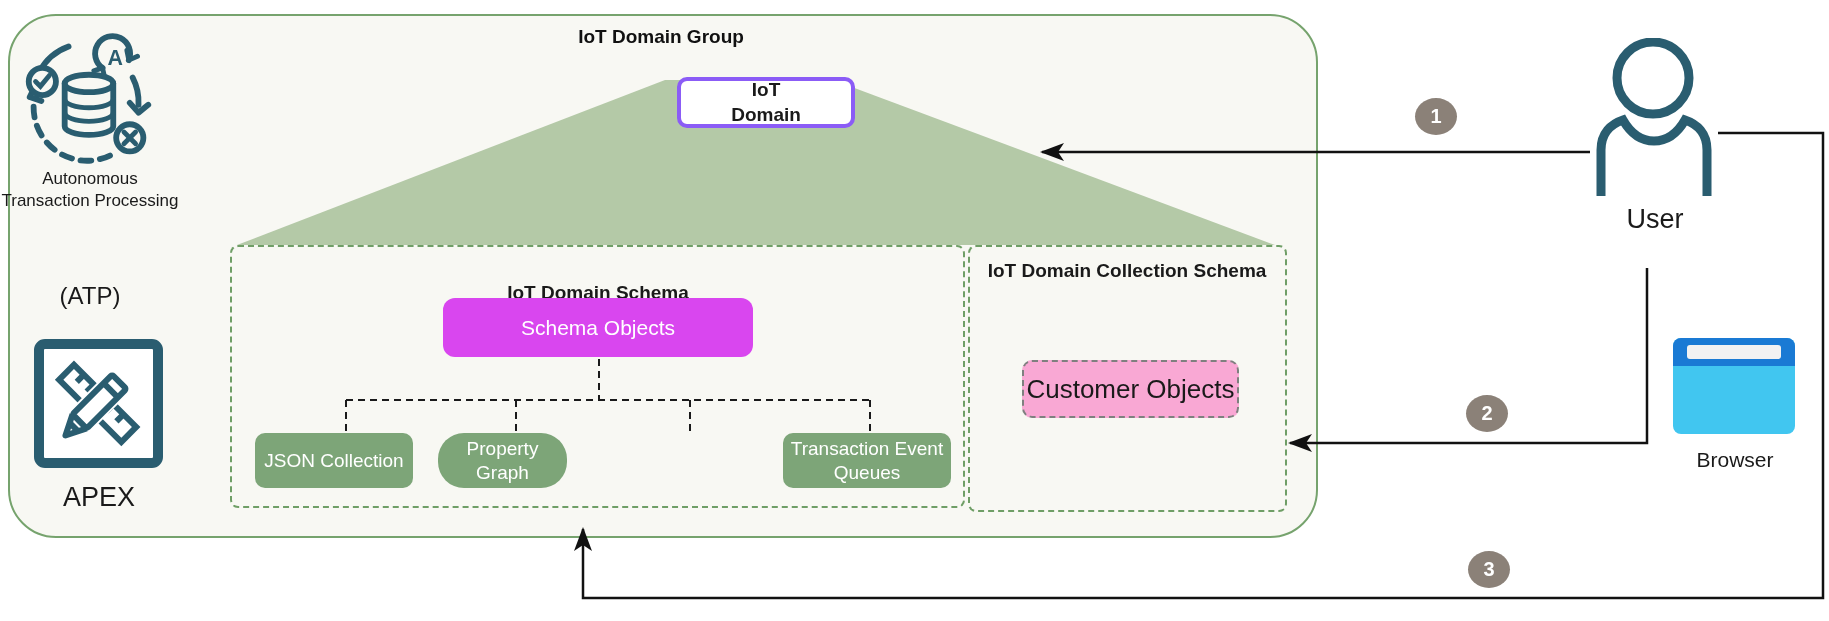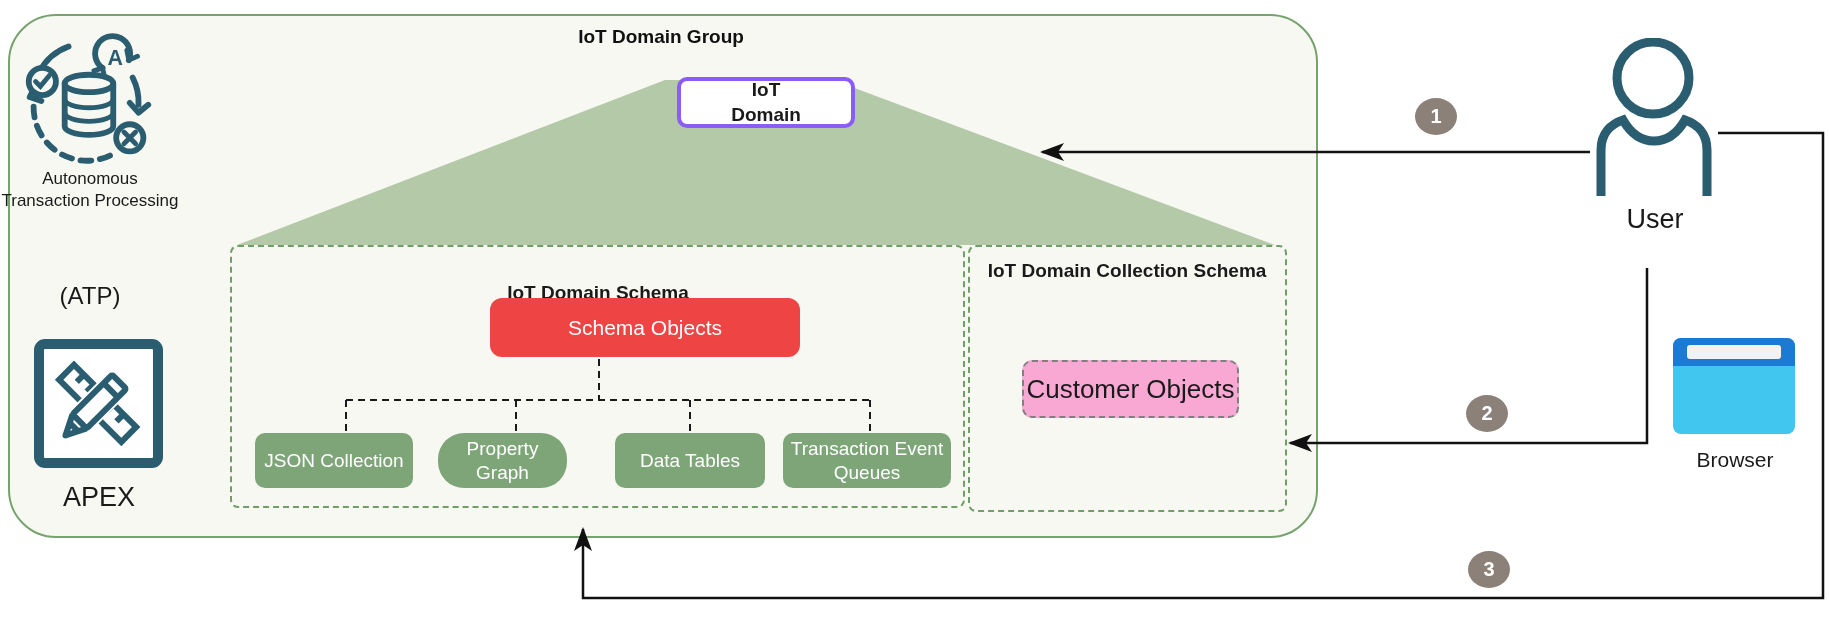--- a/index.html
+++ b/index.html
@@ -43,22 +43,22 @@
     position:absolute; left:448px; top:258px; width:300px;
     text-align:center; font-size:19px; font-weight:bold;margin-top:24px;
   }
   .workspace-title {
     position:absolute; left:977px; top:258px; width:300px;
     text-align:center; font-size:19px; font-weight:bold; line-height:1.35;
   }
 
   .schema-objects-box {
     position:absolute; left:443px; top:298px; width:310px; height:59px;
-    background:#ef4444; border-radius:12px; color:#ffffff;
-    display:flex; align-items:center; justify-content:center; font-size:21px;margin-left:47px;
+    background:#d946ef; border-radius:12px; color:#ffffff;
+    display:flex; align-items:center; justify-content:center; font-size:21px;
   }
   .child-box {
     position:absolute; top:433px; height:55px;
     background:#7da578; border-radius:10px; color:#ffffff;
     display:flex; align-items:center; justify-content:center;
     text-align:center; font-size:19px; line-height:1.25; padding:0 6px;
   }
   .child-json        { left:255px; width:158px; }
   .child-property    { left:438px; width:129px;border-radius:26px; }
   .child-data        { left:615px; width:150px; }
@@ -114,21 +114,20 @@
 
     <div class="iot-domain-box">IoT
 Domain</div>
 
     <div class="schema-box"></div>
     <div class="schema-title">IoT Domain Schema</div>
     <div class="schema-objects-box">Schema Objects</div>
 
     <div class="child-box child-json">JSON Collection</div>
     <div class="child-box child-property">Property Graph</div>
-    <div class="child-box child-data">Data Tables</div>
     <div class="child-box child-transaction">Transaction Event Queues</div>
 
     <div class="workspace-box"></div>
     <div class="workspace-title">IoT Domain Collection Schema</div>
     <div class="customer-box">Customer Objects</div>
 
     <svg class="atp-icon" viewBox="0 0 140 140">
       <g fill="none" stroke="#2a5d70" stroke-linecap="round">
 
         <path d="M14 78 A55 55 0 0 0 95 127" stroke-width="6" stroke-dasharray="11 9"></path>

